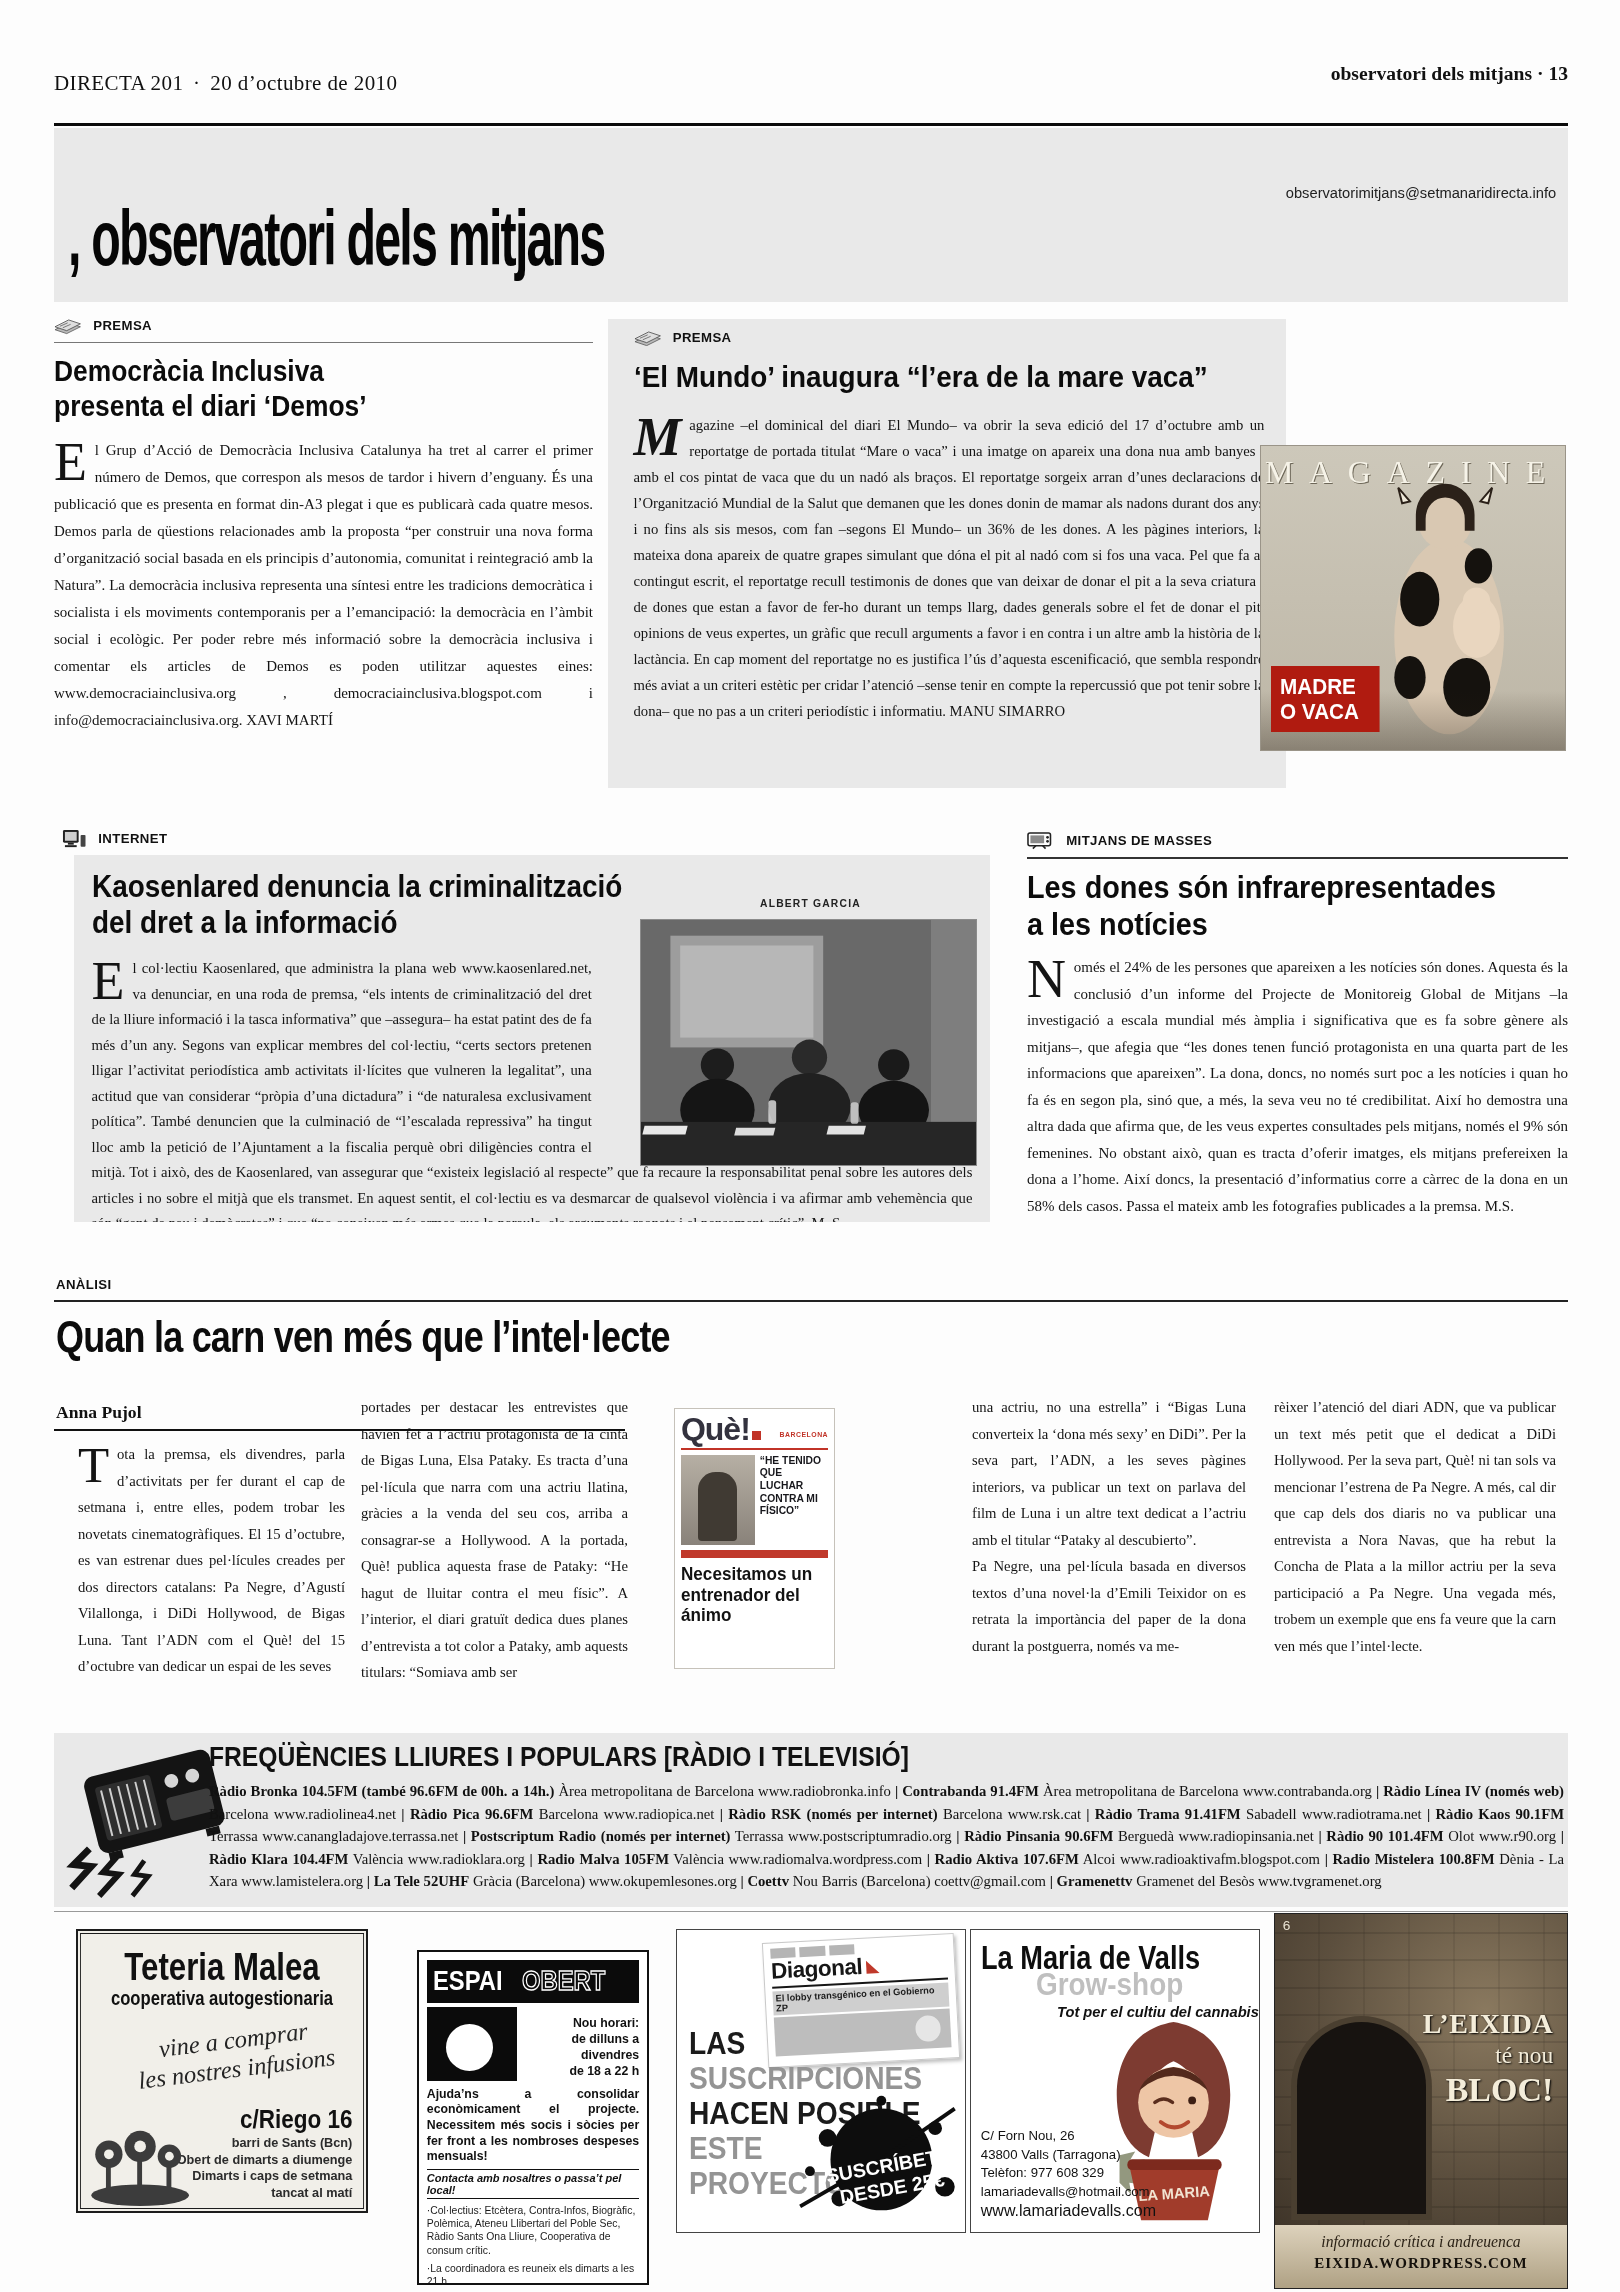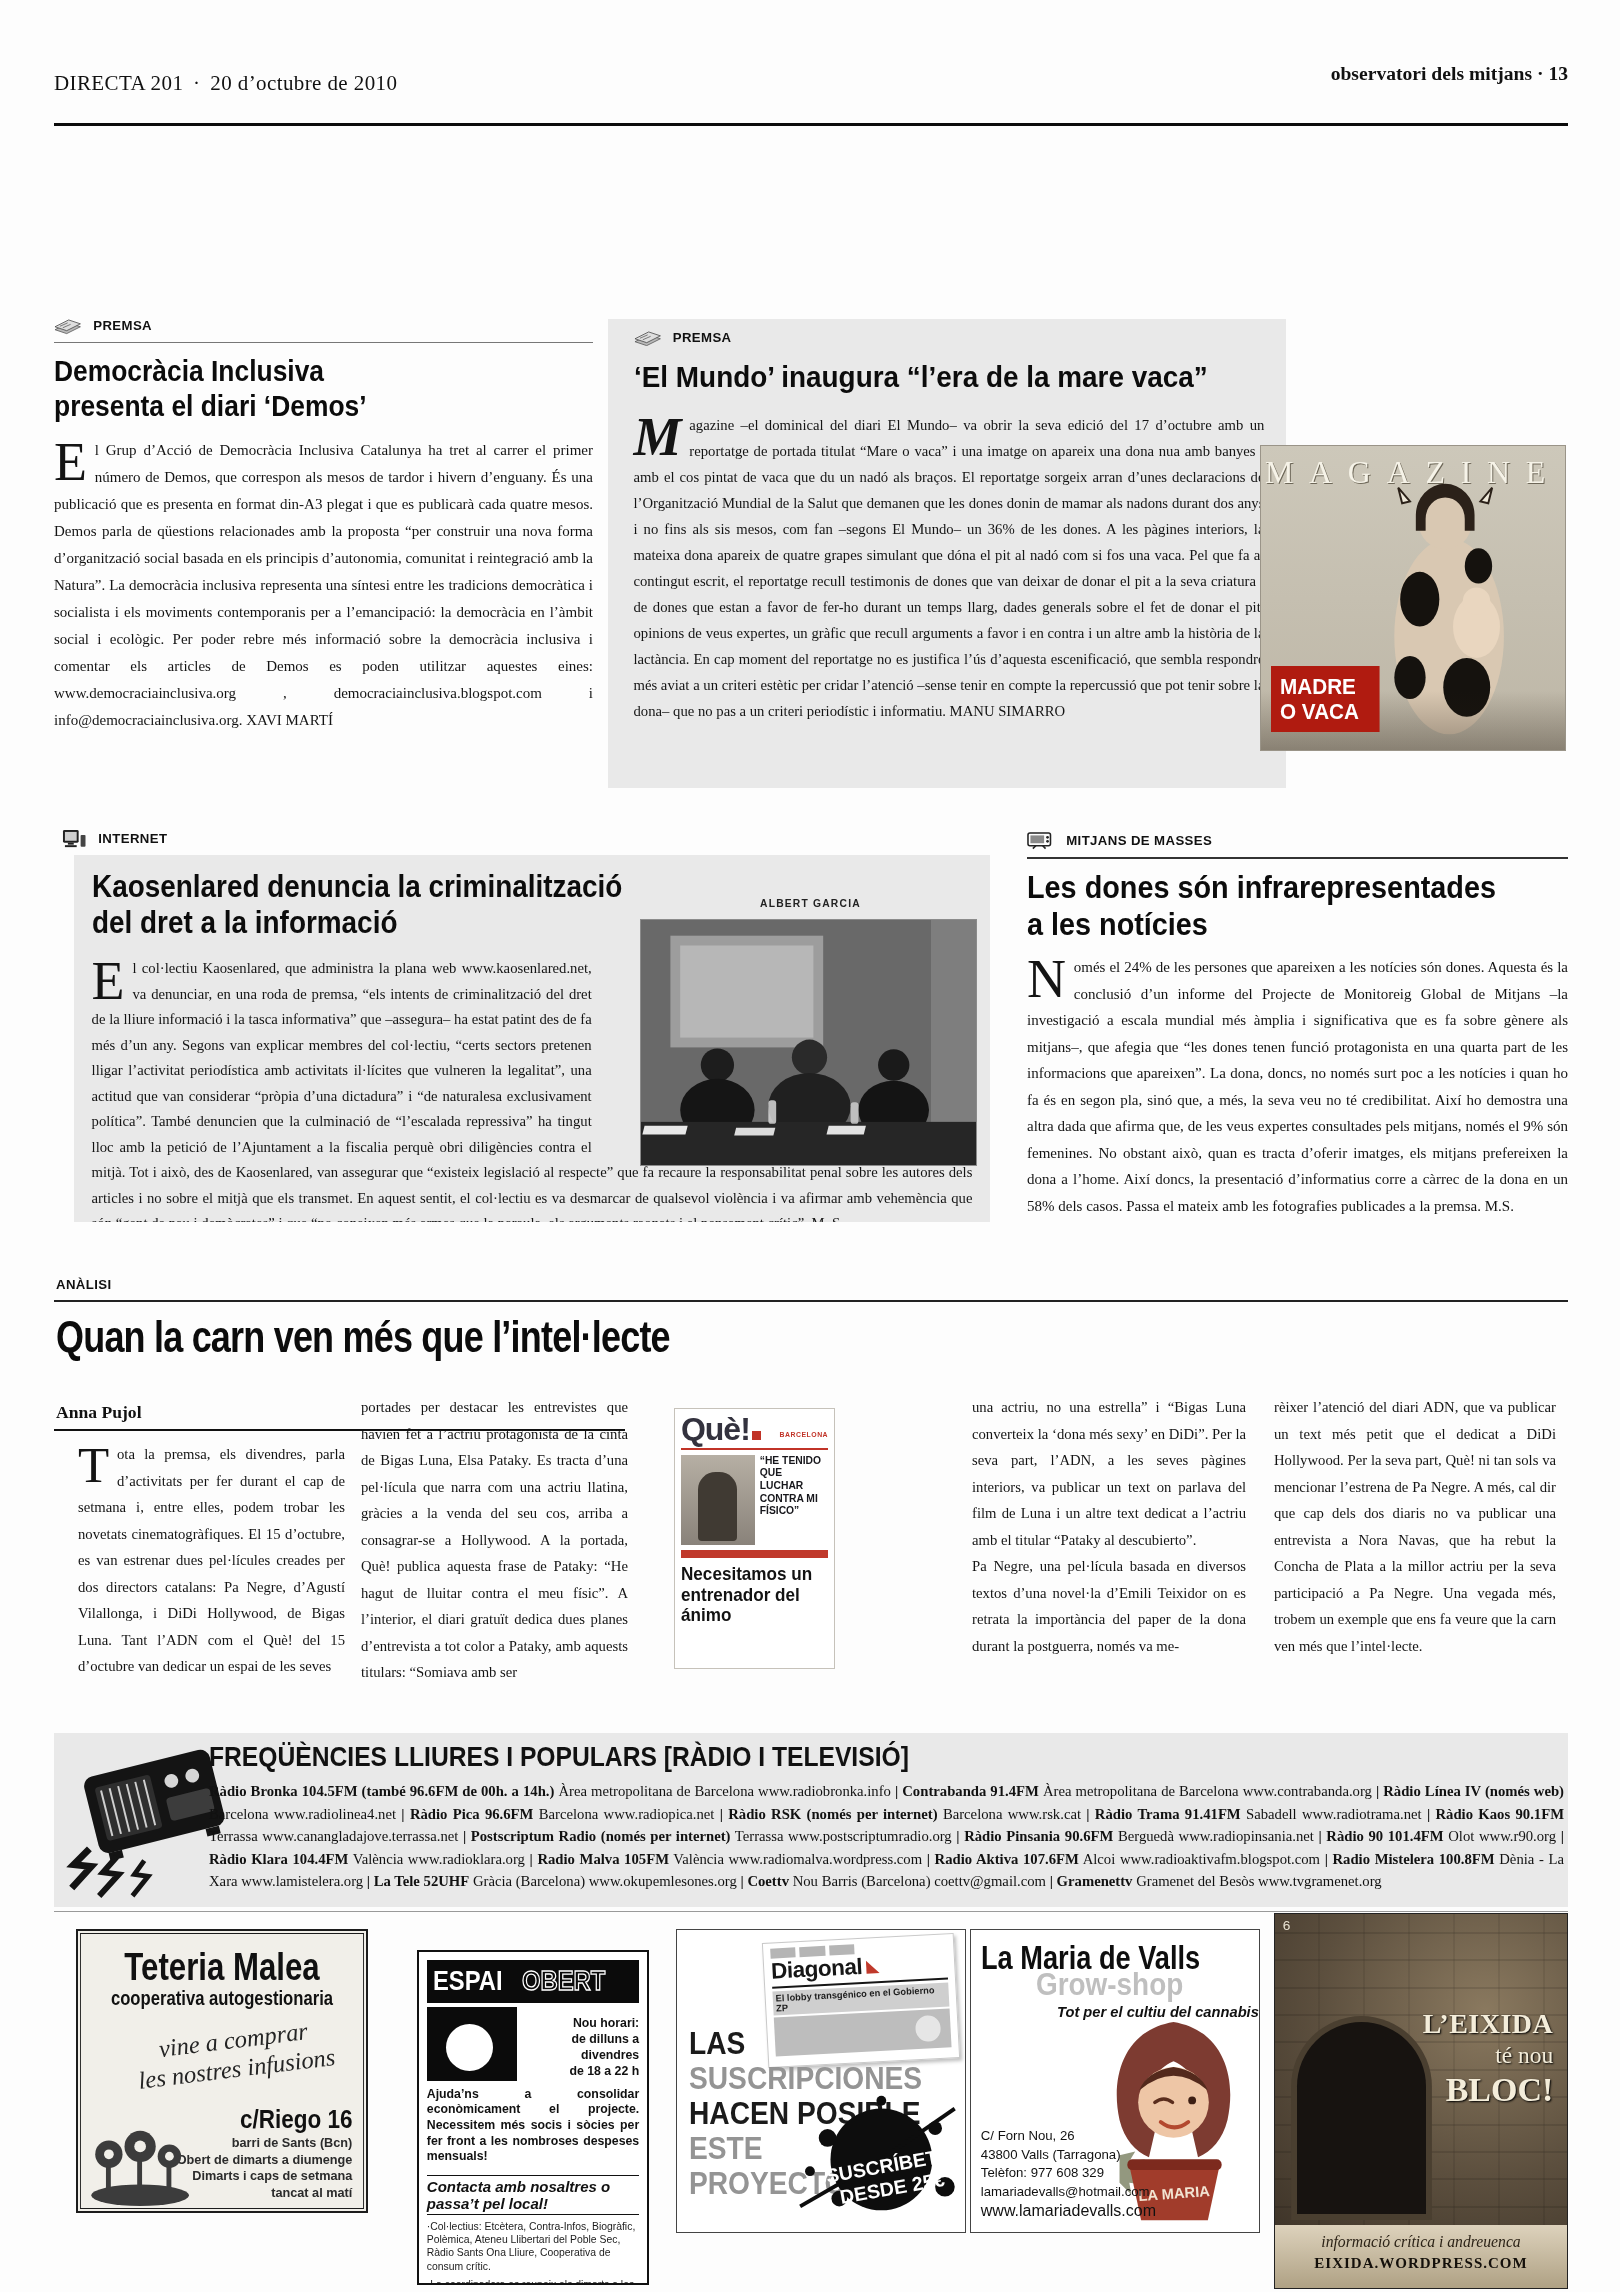--- a/index.html
+++ b/index.html
@@ -122,21 +122,21 @@
 
   .ad2{left:417px;top:1950px;width:232px;height:335px;border:2px solid #111;padding:7.8px}
   .ad2-strip{height:43px;background:#0b0b0b;display:flex;align-items:center;padding:0 5.9px;gap:7.8px}
   .ad2-espai{color:#fff;font-size:28px;font-weight:700;transform:scaleX(.85);transform-origin:left center;white-space:nowrap}
   .ad2-obert{color:#0b0b0b;-webkit-text-stroke:1.4px #fff;font-size:28px;font-weight:700;transform:scaleX(.85);transform-origin:left center;white-space:nowrap}
   .ad2-row{display:flex;gap:19px;margin-top:3.9px}
   .ad2-sq{width:90px;height:74px;background:#0b0b0b;position:relative;flex:none}
   .ad2-sq::after{content:"";position:absolute;left:19.6px;top:17.6px;width:47px;height:47px;border-radius:50%;background:#fff}
   .ad2-sched{flex:1;text-align:right;font-size:12.3px;font-weight:700;line-height:15.7px;padding-top:9.8px}
   .ad2-pitch{margin-top:5.9px;font-size:12.3px;font-weight:700;line-height:15.7px;text-align:justify}
-  .ad2-contact{margin-top:10px;font-size:15px;font-weight:700;font-style:italic;border-top:1.5px solid #111;border-bottom:1.5px solid #111;padding:2px 0}
+  .ad2-contact{margin-top:4px;font-size:11px;font-weight:700;font-style:italic;border-top:1.5px solid #111;border-bottom:1.5px solid #111;padding:2px 0}
   .ad2-note{margin-top:4.9px;font-size:10.4px;line-height:13.2px;color:#1c1c1c;text-align:left}
 
   .ad3{left:676px;top:1929px;width:290px;height:304px}
   .paper{position:absolute;right:7.8px;top:7.8px;width:192px;height:125px;background:#fff;border:1px solid #c9c9c9;
          transform:rotate(-3deg);box-shadow:2px 2.9px 3.9px rgba(0,0,0,.25);padding:4.9px 6.9px}
   .paper-top{display:flex;gap:3.9px}
   .paper-top i{display:block;width:25.5px;height:9.8px;background:#b5b5b5}
   .paper-name{font-size:22.5px;font-weight:700;color:#161616;letter-spacing:-0.5px;display:inline-block}
   .paper-flag{display:inline-block;width:0;height:0;border-left:13.7px solid #c0392b;border-top:13.7px solid transparent;margin-left:3.9px}
   .paper-rule{height:2px;background:#161616;margin-top:2px}
@@ -183,20 +183,24 @@
   <div class="abs hdr-left">
     <span>DIRECTA 201</span><span>·</span><span>20 d’octubre de 2010</span>
   </div>
   <div class="abs hdr-right">
     <span>observatori dels mitjans</span>
     <span>·</span>
     <span>13</span>
   </div>
   <div class="abs top-rule"></div>
 
+  <div class="abs banner">
+    <div class="banner-title">, observatori dels mitjans</div>
+    <div class="banner-email">observatorimitjans@setmanaridirecta.info</div>
+  </div>
 
   <div class="abs a1">
     <div class="kicker">
       <svg width="27.4" height="17.6" viewBox="0 0 28 18">
         <polygon points="1,13 15,6 27,10 13,17" fill="#b9b9b9" stroke="#555" stroke-width="0.8"></polygon>
         <polygon points="1,10 15,3 27,7 13,14" fill="#dedede" stroke="#444" stroke-width="0.8"></polygon>
         <line x1="6" y1="9.5" x2="14" y2="6" stroke="#777"></line>
           <line x1="9" y1="11" x2="17" y2="7.5" stroke="#777"></line>
       </svg>
       <span class="lbl">PREMSA</span>

